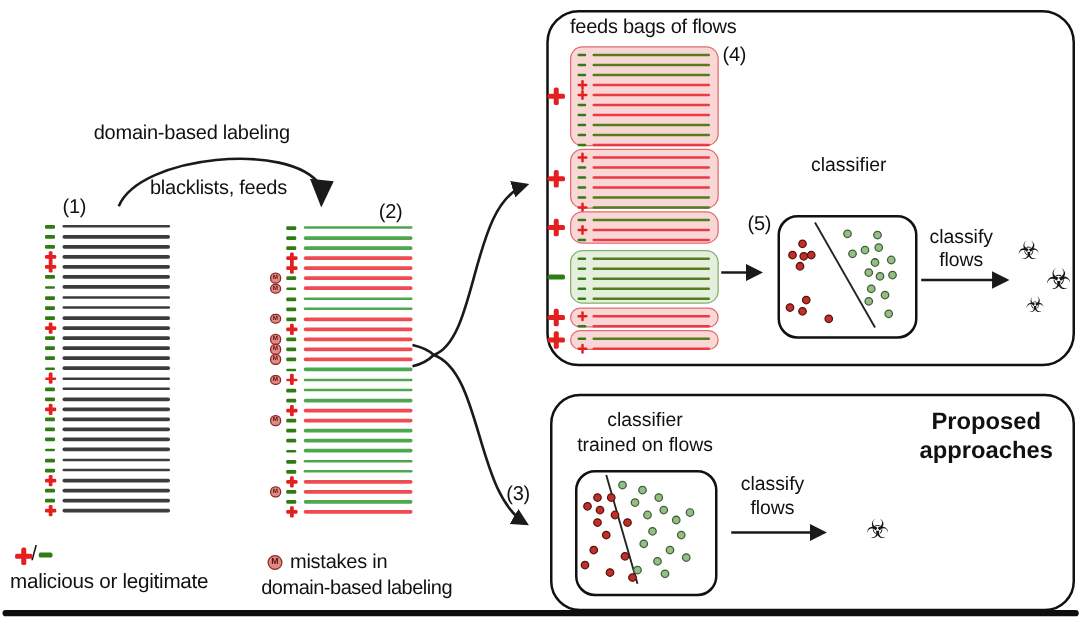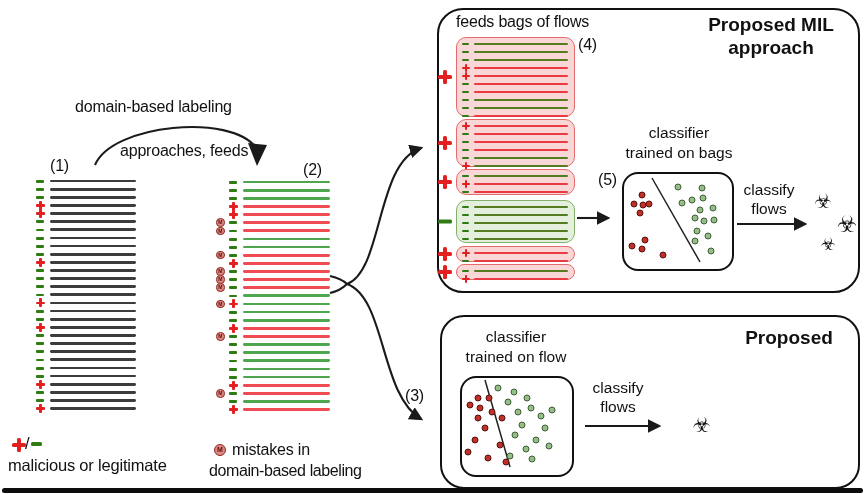--- a/index.html
+++ b/index.html
@@ -52,21 +52,21 @@
   #arrow-layer{position:absolute;left:0;top:0;z-index:5;pointer-events:none;}
   .legend-line{display:inline-flex;align-items:center;gap:2px;}
   #bottom-bar{position:absolute;left:2px;right:2px;bottom:1px;height:5.5px;background:#0d0d0d;border-radius:3px;}
 </style>
 </head>
 <body>
 
 <div id="canvas">
 
   <div class="abs txt" style="left:75px;top:98px;font-size:16px;">domain-based labeling</div>
-  <div class="abs txt" style="left:120px;top:142px;font-size:16px;">approaches, feeds</div>
+  <div class="abs txt" style="left:120px;top:142px;font-size:16px;">blacklists, feeds</div>
   <div class="abs txt" style="left:50px;top:157px;font-size:16px;">(1)</div>
   <div class="abs txt" style="left:303px;top:161px;font-size:16px;">(2)</div>
 
   <div class="abs" id="col1-rows" style="left:36px;top:177px;width:100px;">
       <div class="frow">
         <span class="mk minus"></span>
         <span class="fline" style="background: rgb(60, 60, 60);"></span>
       </div>
       <div class="frow">
         <span class="mk minus"></span>
@@ -343,24 +343,20 @@
       <div class="frow">
         <span class="mslot"></span>
         <span class="mk plus"></span>
         <span class="fline" style="background: rgb(240, 74, 82);"></span>
       </div>
     </div>
 
   <div class="outline-box" style="left:437px;top:8px;width:419px;height:281px;"></div>
   <div class="abs txt" style="left:456px;top:13px;font-size:16px;">feeds bags of flows</div>
   <div class="abs txt" style="left:578px;top:36px;font-size:16px;">(4)</div>
-  <div class="abs ctr bold" style="left:690px;top:13px;width:162px;font-size:19px;line-height:1.22;">
-    <div>Proposed MIL</div>
-    <div>approach</div>
-  </div>
 
   <div class="abs" id="bags-container" style="left:456px;top:0;width:119px;height:290px;">
       <div class="bag pos" style="top: 37px; height: 80px;">
         <div class="brow">
           <span class="mk sm minus"></span>
           <span class="fline" style="background: rgb(85, 125, 31);"></span>
         </div>
         <div class="brow">
           <span class="mk sm minus"></span>
           <span class="fline" style="background: rgb(85, 125, 31);"></span>
@@ -481,36 +477,36 @@
         </div>
         <div class="brow">
           <span class="mk sm plus"></span>
           <span class="fline" style="background: rgb(234, 58, 68);"></span>
         </div>
       </div>
     </div>
 
   <div class="abs ctr" style="left:620px;top:123px;width:118px;font-size:15.5px;line-height:1.28;">
     <div>classifier</div>
-    <div>trained on bags</div>
   </div>
   <div class="abs txt" style="left:598px;top:171px;font-size:16px;">(5)</div>
   <div class="clf-box" style="left:622px;top:172px;width:108px;height:95px;"></div>
   <div class="abs ctr" style="left:740px;top:180px;width:58px;font-size:15.5px;line-height:1.25;">
     <div>classify</div>
     <div>flows</div>
   </div>
 
   <div class="outline-box" style="left:440px;top:315px;width:416px;height:170px;border-radius:24px;"></div>
   <div class="abs ctr bold" style="left:726px;top:326px;width:126px;font-size:19px;line-height:1.22;">
     <div>Proposed</div>
+    <div>approaches</div>
   </div>
   <div class="abs ctr" style="left:450px;top:327px;width:132px;font-size:15.5px;line-height:1.28;">
     <div>classifier</div>
-    <div>trained on flow</div>
+    <div>trained on flows</div>
   </div>
   <div class="clf-box" style="left:460px;top:376px;width:110px;height:97px;"></div>
   <div class="abs ctr" style="left:590px;top:378px;width:56px;font-size:15.5px;line-height:1.25;">
     <div>classify</div>
     <div>flows</div>
   </div>
   <div class="abs txt" style="left:405px;top:387px;font-size:16px;">(3)</div>
 
   <svg id="arrow-layer" width="865" height="494" viewBox="0 0 865 494">
     <defs>

